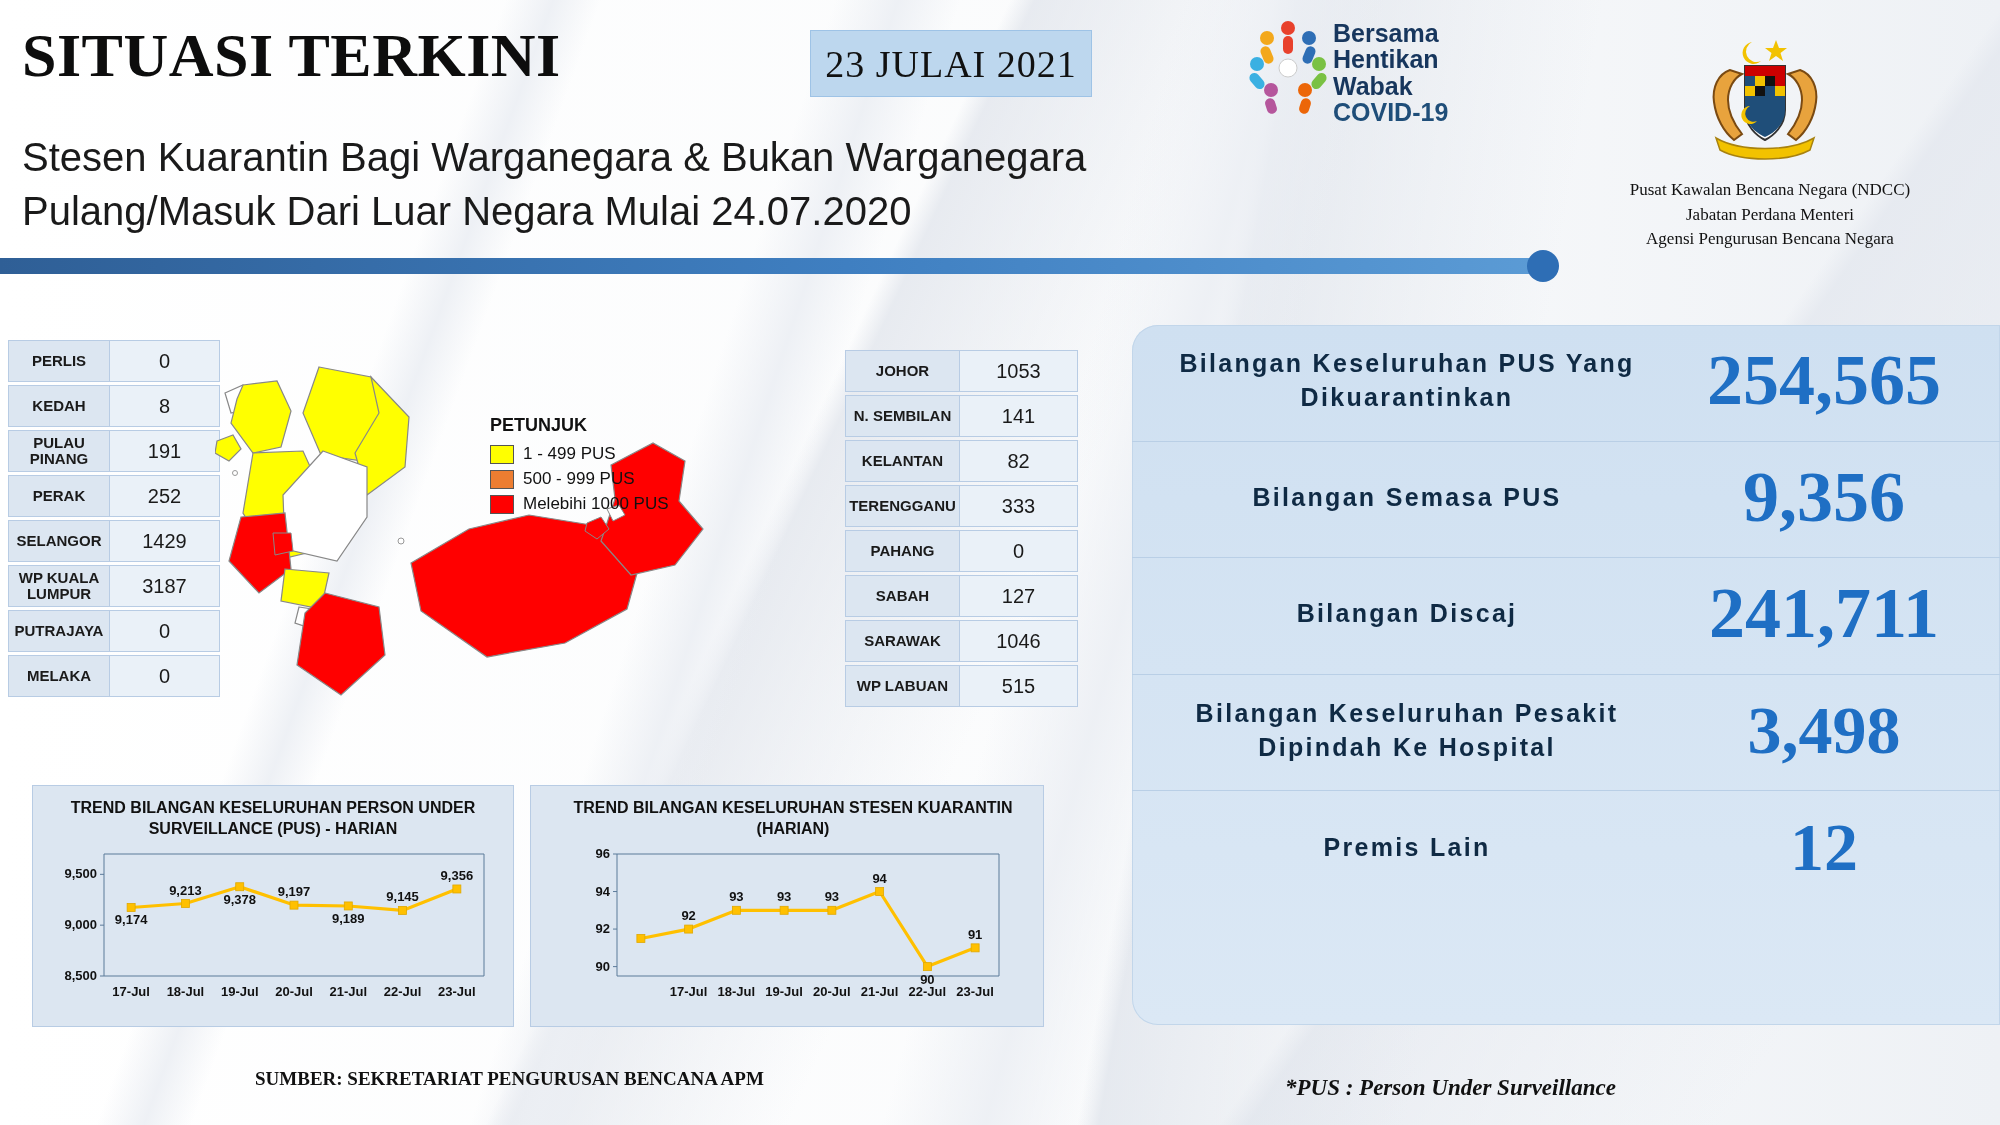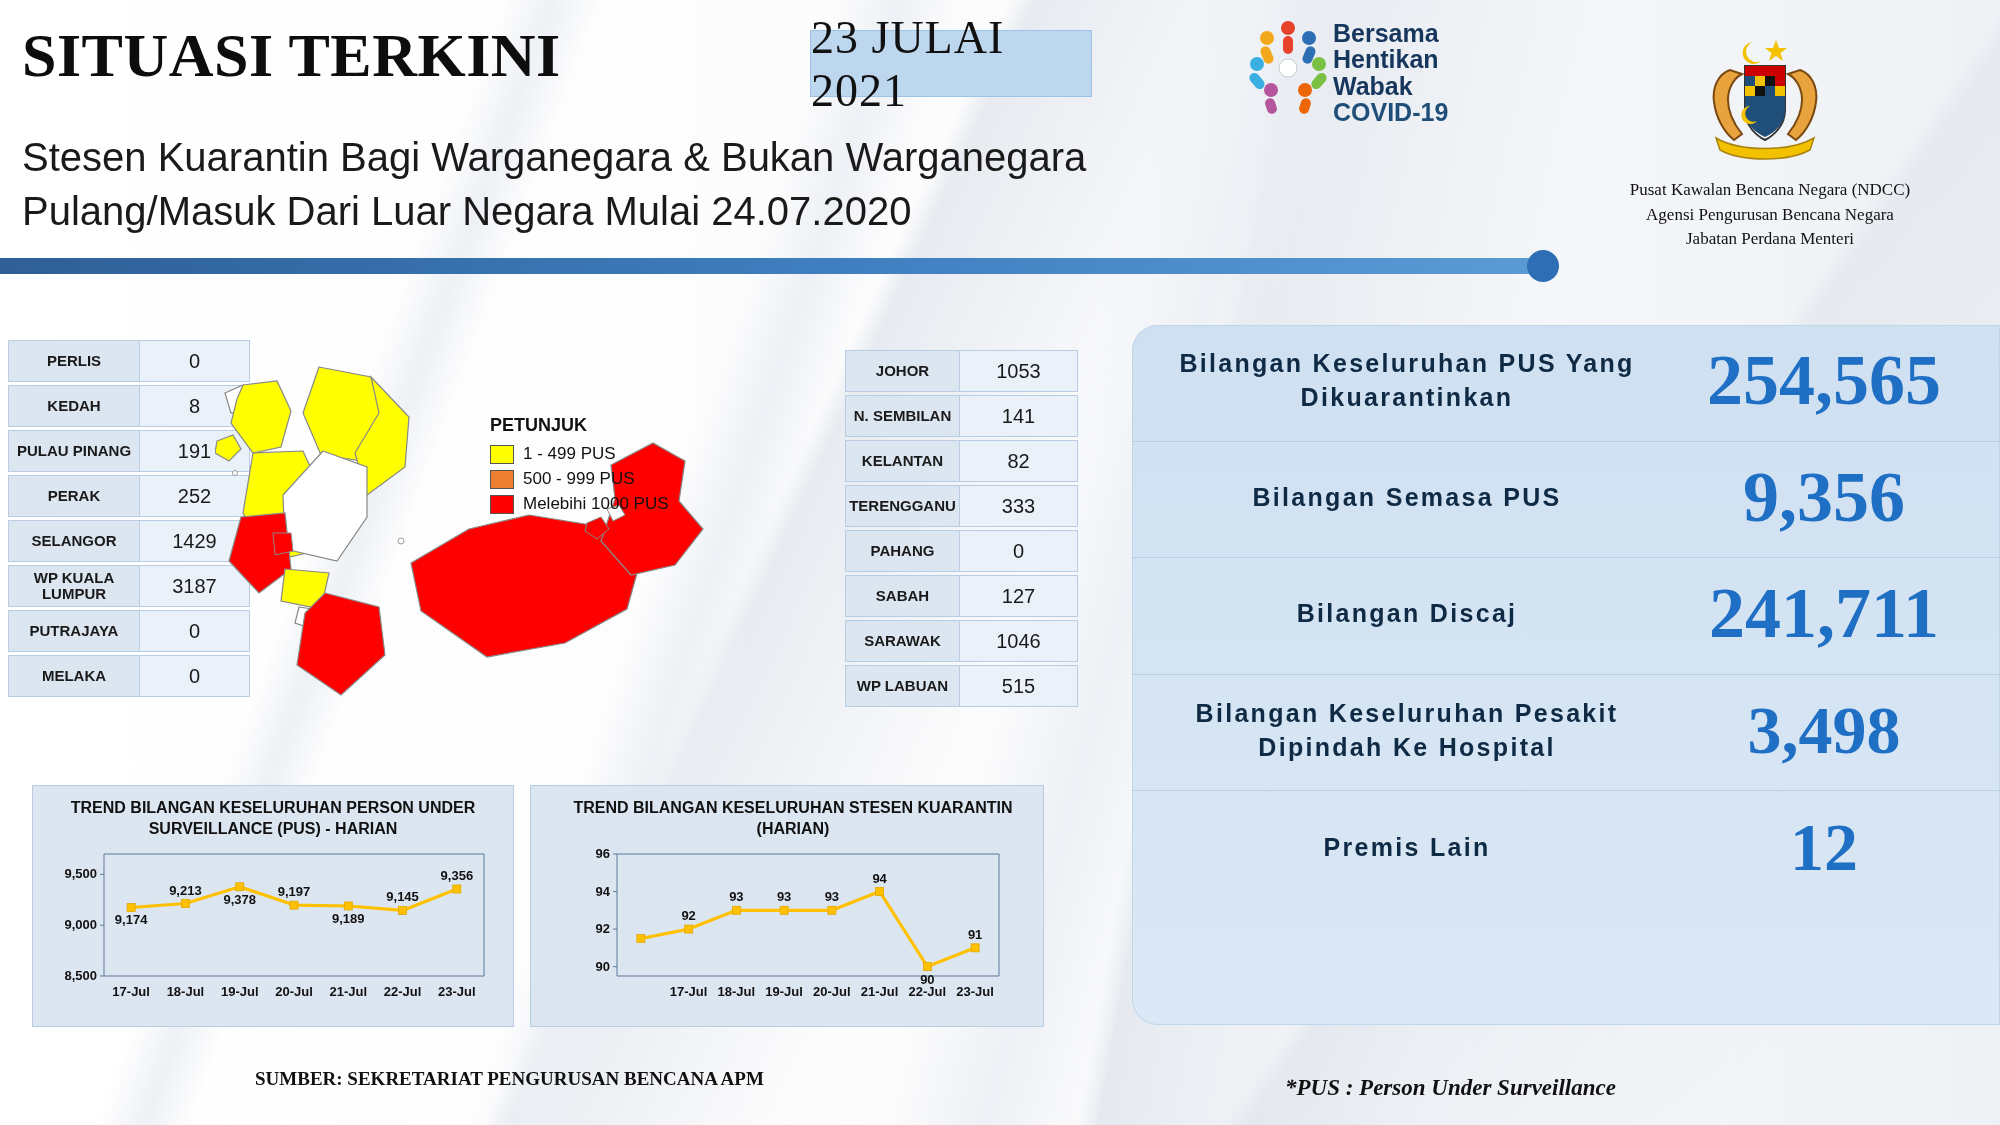--- a/index.html
+++ b/index.html
@@ -52,21 +52,21 @@
     width: 280px;
     height: 65px;
     background: #bdd7ee;
     border: 1px solid #9ec3e6;
     display: flex;
     align-items: center;
     justify-content: center;
   }
   .date-box span {
     font-family: "Liberation Serif", serif;
-    font-size: 46px;
+    font-size: 38px;
     color: #111;
     letter-spacing: 1px;
   }
   .subtitle {
     position: absolute;
     left: 22px;
     top: 130px;
     font-size: 40px;
     color: #1a1a1a;
     line-height: 1.35;
@@ -137,21 +137,21 @@
     position: absolute;
     border-collapse: separate;
     border-spacing: 0 3px;
   }
   .state-row {
     display: flex;
     margin-bottom: 3px;
     height: 42px;
   }
   .state-name {
-    width: 132px;
+    width: 102px;
     background: #dce6f1;
     border: 1px solid #b8cce4;
     display: flex;
     align-items: center;
     justify-content: center;
     text-align: center;
     font-size: 15px;
     font-weight: bold;
     color: #1a1a1a;
     line-height: 1.05;
@@ -355,22 +355,22 @@
       <rect x="75" y="60" width="10" height="10" fill="#1f4e79"></rect>
       <rect x="85" y="60" width="10" height="10" fill="#f2c200"></rect>
       <path d="M55 70 h40 v14 c0 14 -11 23 -20 27 c-9 -4 -20 -13 -20 -27z" fill="#1f4e79"></path>
       <path d="M60 80 a9 9 0 1 0 7 15 a7 7 0 1 1 -7 -15z" fill="#f2c200"></path>
 
       <path d="M26 112 c24 14 74 14 98 0 l-4 12 c-22 12 -68 12 -90 0z" fill="#f2c200" stroke="#a8820f" stroke-width="1.5"></path>
     </svg>
   </div>
   <div class="ndcc-text">
     <div>Pusat Kawalan Bencana Negara (NDCC)</div>
+    <div>Jabatan Perdana Menteri</div>
     <div>Agensi Pengurusan Bencana Negara</div>
-    <div>Jabatan Perdana Menteri</div>
   </div>
 
   <div class="divider"></div>
   <div class="divider-knob"></div>
 
   <div class="state-table" id="table-left">
     <div class="state-row">
       <div class="state-name">PERLIS</div>
       <div class="state-val">0</div>
     </div>

